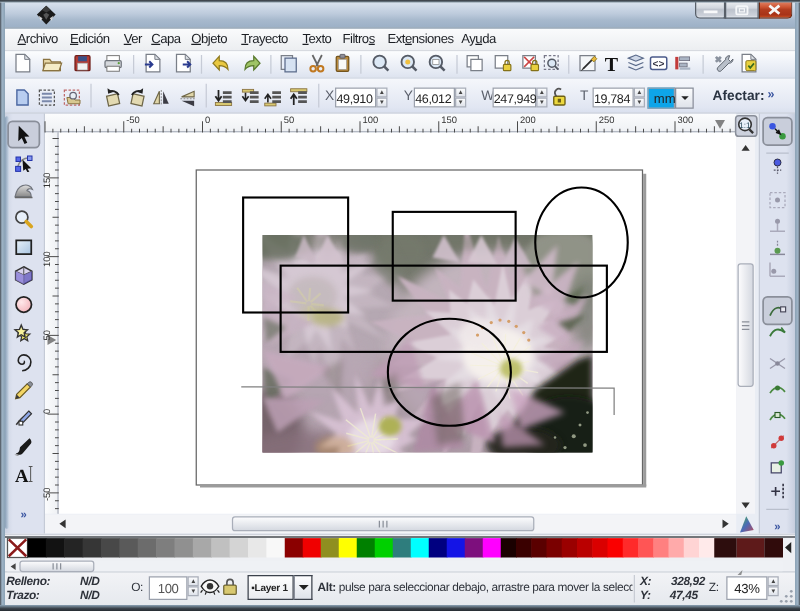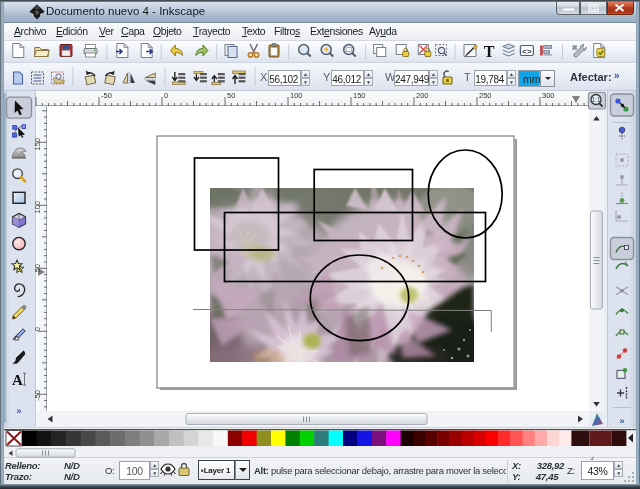--- a/index.html
+++ b/index.html
@@ -58,21 +58,20 @@
 #layerbox { left:196px; top:2px; width:37px; height:20px; background:linear-gradient(#ffffff,#e8eaee); border:1.5px solid #3c424c; font-size:8px; letter-spacing:-0.2px; font-weight:bold; color:#222; padding:5px 0 0 2px; }
 #layerarr { left:233px; top:2px; width:15px; height:20px; background:linear-gradient(#fdfdfe,#dfe3ea); border:1.5px solid #3c424c; border-left:1px solid #8a8f9a; }
 #layerarr:after { content:""; position:absolute; left:3px; top:7px; border:4px solid transparent; border-top-color:#222; }
 #zspin { left:579px; top:3px; width:33px; height:19px; background:#fff; border:1px solid #9aa0ac; font-size:10.5px; color:#222; text-align:center; padding-top:3px; }
 .sep-v { position:absolute; top:2px; width:1px; height:22px; background:#c8ccd4; }
 svg { position:absolute; left:0; top:0; }
 </style></head>
 <body>
 <div id="win">
   <div class="abs" id="title"></div>
-  <div class="abs" id="titleText">Documento nuevo 4 - Inkscape</div>
   <div class="abs capBtn" id="btnMin"></div>
   <div class="abs capBtn" id="btnMax"></div>
   <div class="abs capBtn" id="btnClose"></div>
   <div class="abs" id="menubar">
     <span class="mi" style="left:12px"><u>A</u>rchivo</span>
     <span class="mi" style="left:54px"><u>E</u>dición</span>
     <span class="mi" style="left:97px"><u>V</u>er</span>
     <span class="mi" style="left:119px"><u>C</u>apa</span>
     <span class="mi" style="left:151px"><u>O</u>bjeto</span>
     <span class="mi" style="left:191px"><u>T</u>rayecto</span>
@@ -86,21 +85,21 @@
   <div class="abs" id="toolcol"></div>
   <div class="abs" id="toolgrip"></div>
   <div class="abs" id="rulH"></div>
   <div class="abs" id="rulV"></div>
   <div class="abs" id="canvas"></div>
   <div class="abs" id="vsep"></div>
   <div class="abs" id="rightcol"></div>
   <div class="abs" id="palrow"></div>
 
   <span class="fldlab" style="left:260px">X</span>
-  <span class="fld" style="left:268px; width:33px">56,102</span>
+  <span class="fld" style="left:268px; width:33px">49,910</span>
   <span class="spin" style="left:301px">
       <div class="up">▲</div>
       <div class="dn">▼</div>
     </span>
   <span class="fldlab" style="left:323px">Y</span>
   <span class="fld" style="left:331px; width:33px">46,012</span>
   <span class="spin" style="left:364px">
       <div class="up">▲</div>
       <div class="dn">▼</div>
     </span>

